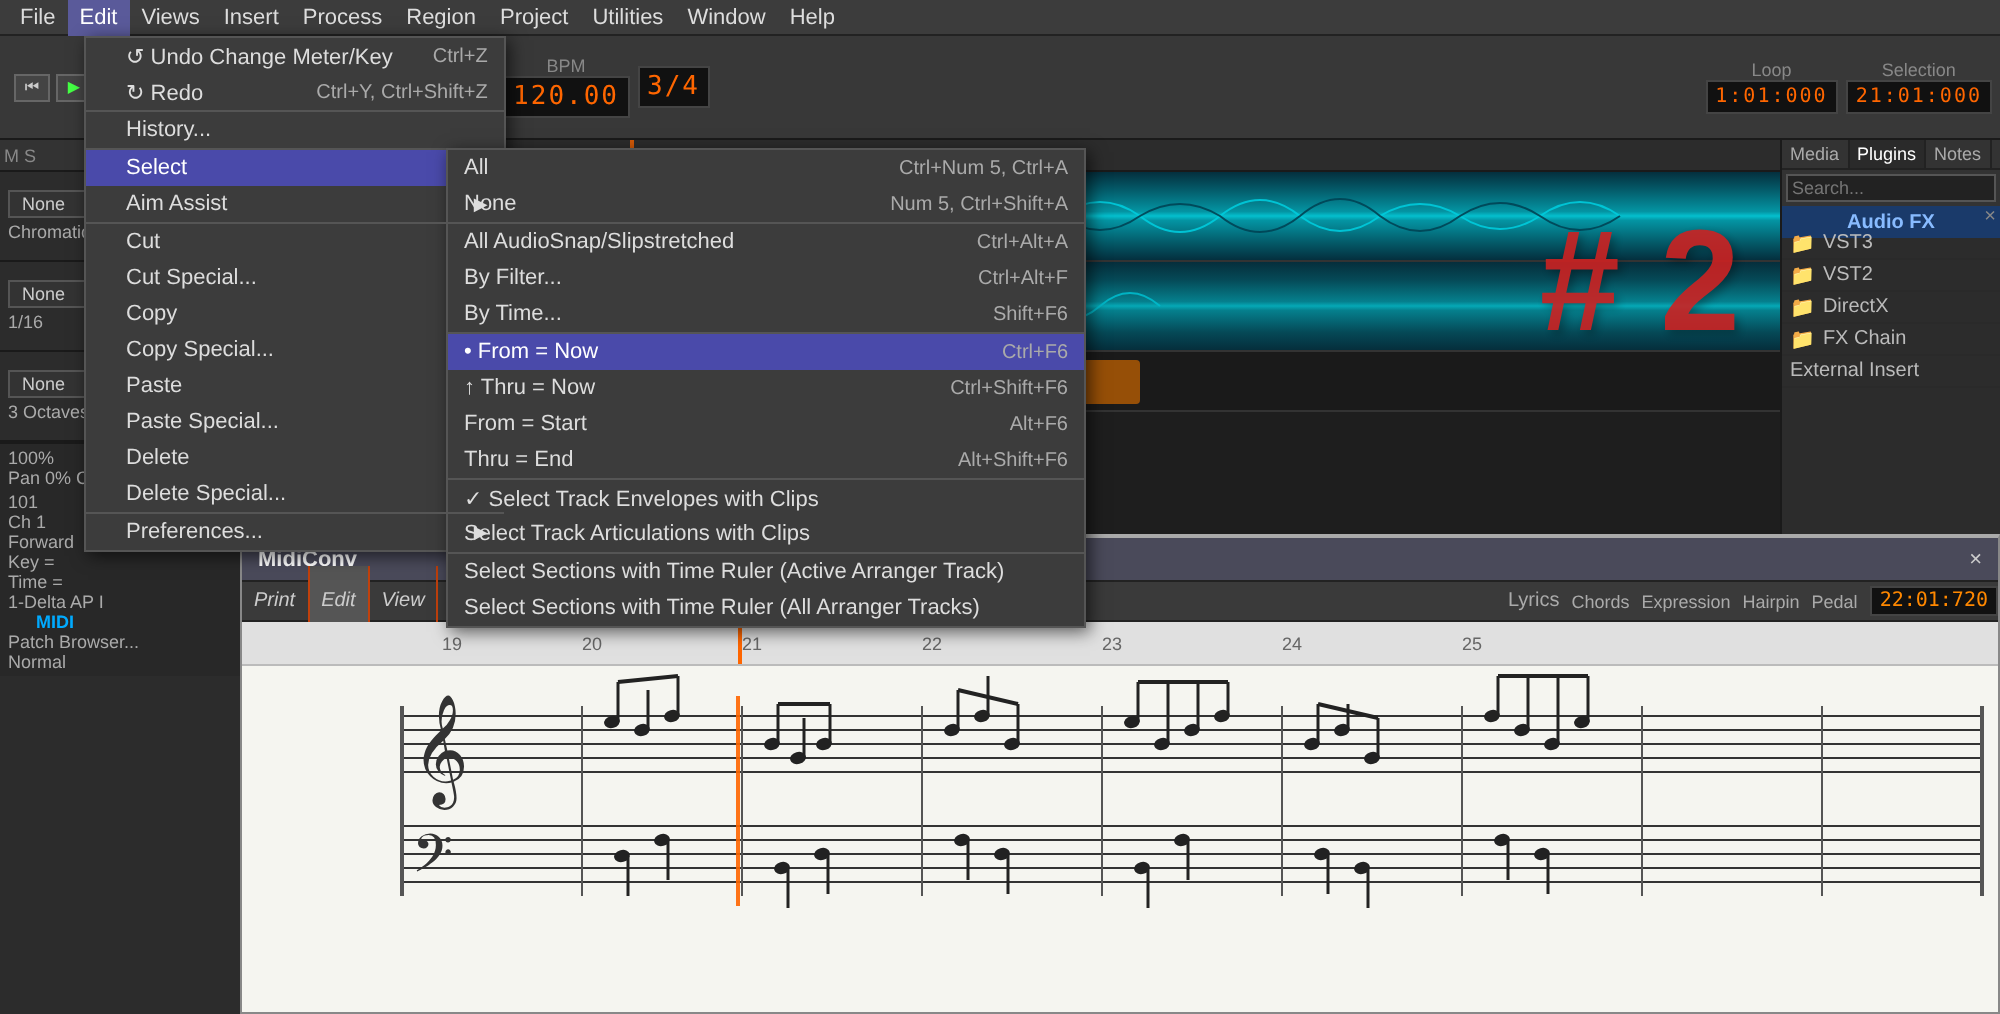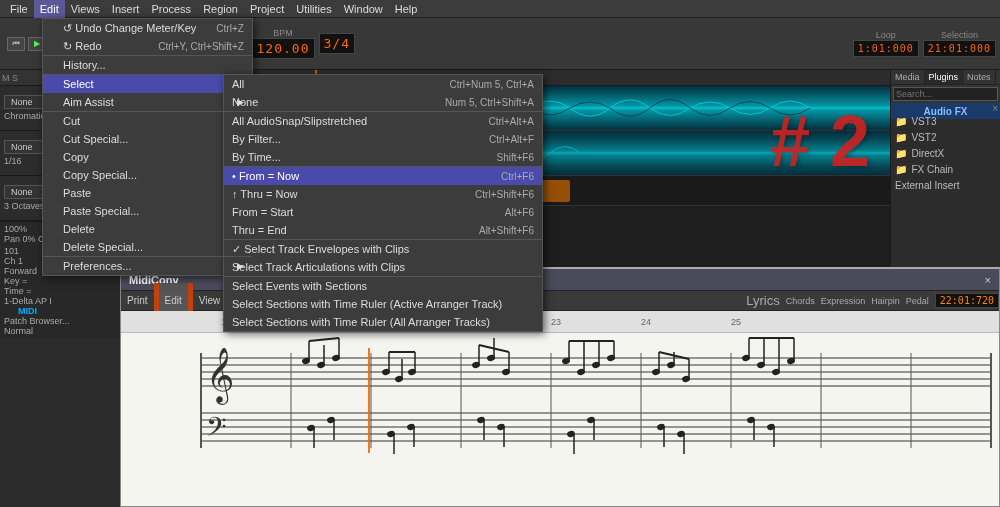--- a/index.html
+++ b/index.html
@@ -340,21 +340,22 @@
       border-bottom: 1px solid #222;
     }
     .notation-tab {
       color: #ccc;
       font-size: 10px;
       padding: 0 6px;
       height: 35px;
       display: flex;
       align-items: center;
       cursor: pointer;
-      border-right: 5px solid #c2410c;
+      border-right: 1px solid #c2410c;
+      font-style: italic;
     }
     .notation-tab.active {
       background: #555;
     }
   </style>
 </head>
 <body>
 
 <div class="menu-bar">
   <span class="menu-bar-item">File</span>
@@ -533,21 +534,21 @@
     <div class="notation-tab active">Edit</div>
     <div class="notation-tab">View</div>
     <div class="notation-tab">Tracks</div>
 
     <div style="margin-left:8px;display:flex;align-items:center;gap:4px;">
       <span style="font-size:9px;color:#aaa;">♪</span>
       <span style="font-size:9px;color:#aaa;">⊕</span>
       <span style="font-size:9px;color:#aaa;">🔍</span>
     </div>
     <div style="margin-left:auto;display:flex;align-items:center;gap:6px;">
-      <span style="font-size:13px;color:#aaa;cursor:pointer;">Lyrics</span>
+      <span style="font-size:10px;color:#aaa;cursor:pointer;">Lyrics</span>
       <span style="font-size:9px;color:#aaa;cursor:pointer;">Chords</span>
       <span style="font-size:9px;color:#aaa;cursor:pointer;">Expression</span>
       <span style="font-size:9px;color:#aaa;cursor:pointer;">Hairpin</span>
       <span style="font-size:9px;color:#aaa;cursor:pointer;">Pedal</span>
 
       <div style="background:#111;color:#ff8800;font-family:monospace;font-size:10px;padding:1px 4px;border:1px solid #444;">22:01:720</div>
     </div>
   </div>
 
   <div class="notation-ruler" style="position:relative;">
@@ -740,23 +741,20 @@
         </div>
         <div class="select-item separator-item"></div>
         <div class="select-item">
           <span>✓ Select Track Envelopes with Clips</span>
         </div>
         <div class="select-item">
           <span>Select Track Articulations with Clips</span>
         </div>
         <div class="select-item separator-item"></div>
         <div class="select-item">
-          <span>Select Events with Sections</span>
-        </div>
-        <div class="select-item">
           <span>Select Sections with Time Ruler (Active Arranger Track)</span>
         </div>
         <div class="select-item">
           <span>Select Sections with Time Ruler (All Arranger Tracks)</span>
         </div>
       </div>
     </div>
     <div class="menu-item">
       <span>Aim Assist</span>
       <span class="arrow">▶</span>

